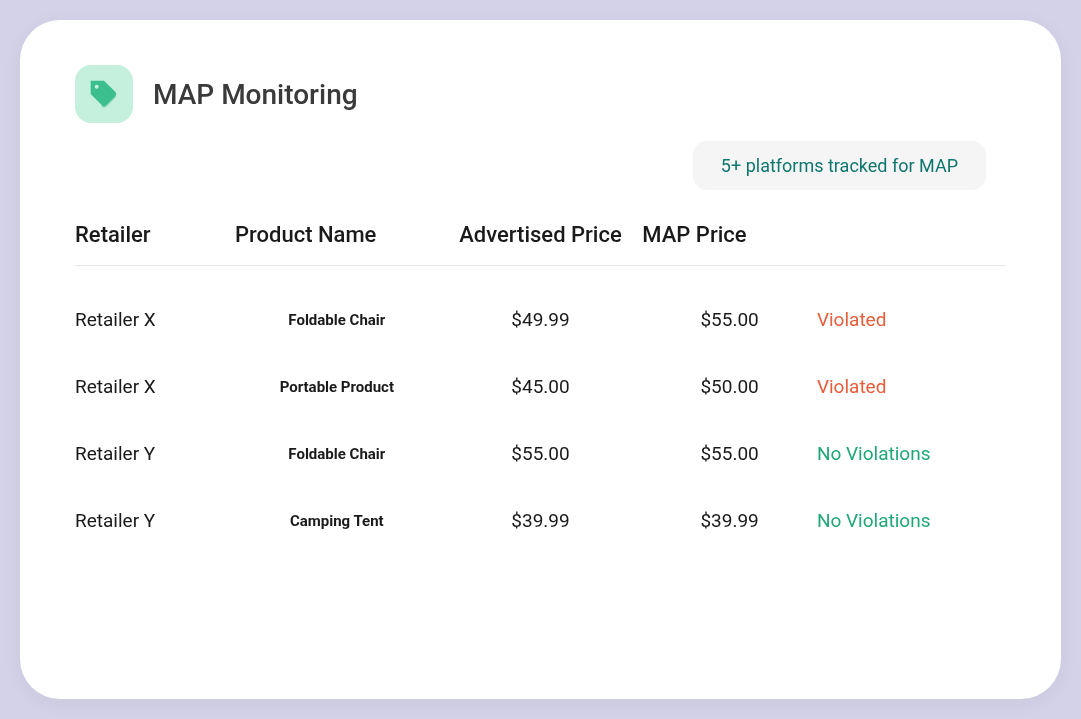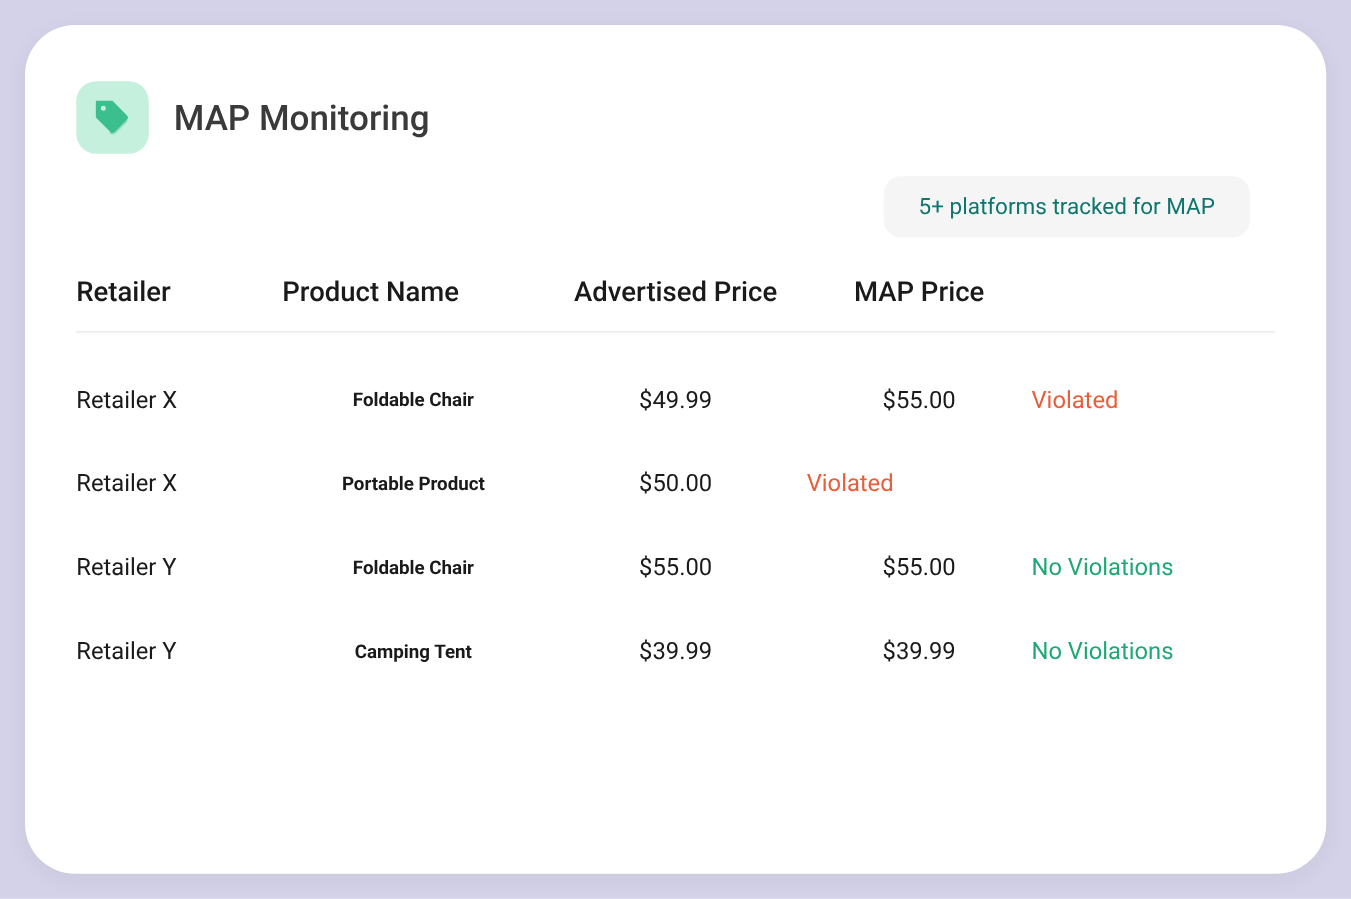--- a/index.html
+++ b/index.html
@@ -14,21 +14,21 @@
       width: 1081px;
       height: 719px;
       padding: 20px;
     }
     
     .card {
       background: #ffffff;
       border-radius: 40px;
       width: 100%;
       height: 100%;
-      padding: 45px 41px;
+      padding: 45px 55px;
       box-shadow: 0 4px 20px rgba(0,0,0,0.05);
     }
     
     .header {
       display: flex;
       align-items: center;
       gap: 20px;
       margin-bottom: 18px;
     }
     
@@ -84,21 +84,21 @@
       font-size: 22px;
       font-weight: 500;
       color: #1a1a1a;
     }
     
     .th-price {
       text-align: center;
     }
     
     .th-map {
-      text-align: center;
+      text-align: left;
     }
     
     .th-violations {
       text-align: right;
       padding-right: 10px;
     }
     
     .table-body {
       padding-top: 20px;
     }
@@ -180,20 +180,21 @@
         <div class="cell-retailer">Retailer X</div>
         <div class="cell-product">Foldable Chair</div>
         <div class="cell-price">$49.99</div>
         <div class="cell-map">$55.00</div>
         <div class="cell-violation violated">Violated</div>
       </div>
 
       <div class="table-row">
         <div class="cell-retailer">Retailer X</div>
         <div class="cell-product">Portable Product</div>
+        <div class="cell-price">$45.00</div>
         <div class="cell-map">$50.00</div>
         <div class="cell-violation violated">Violated</div>
       </div>
 
       <div class="table-row">
         <div class="cell-retailer">Retailer Y</div>
         <div class="cell-product">Foldable Chair</div>
         <div class="cell-price">$55.00</div>
         <div class="cell-map">$55.00</div>
         <div class="cell-violation no-violations">No Violations</div>

